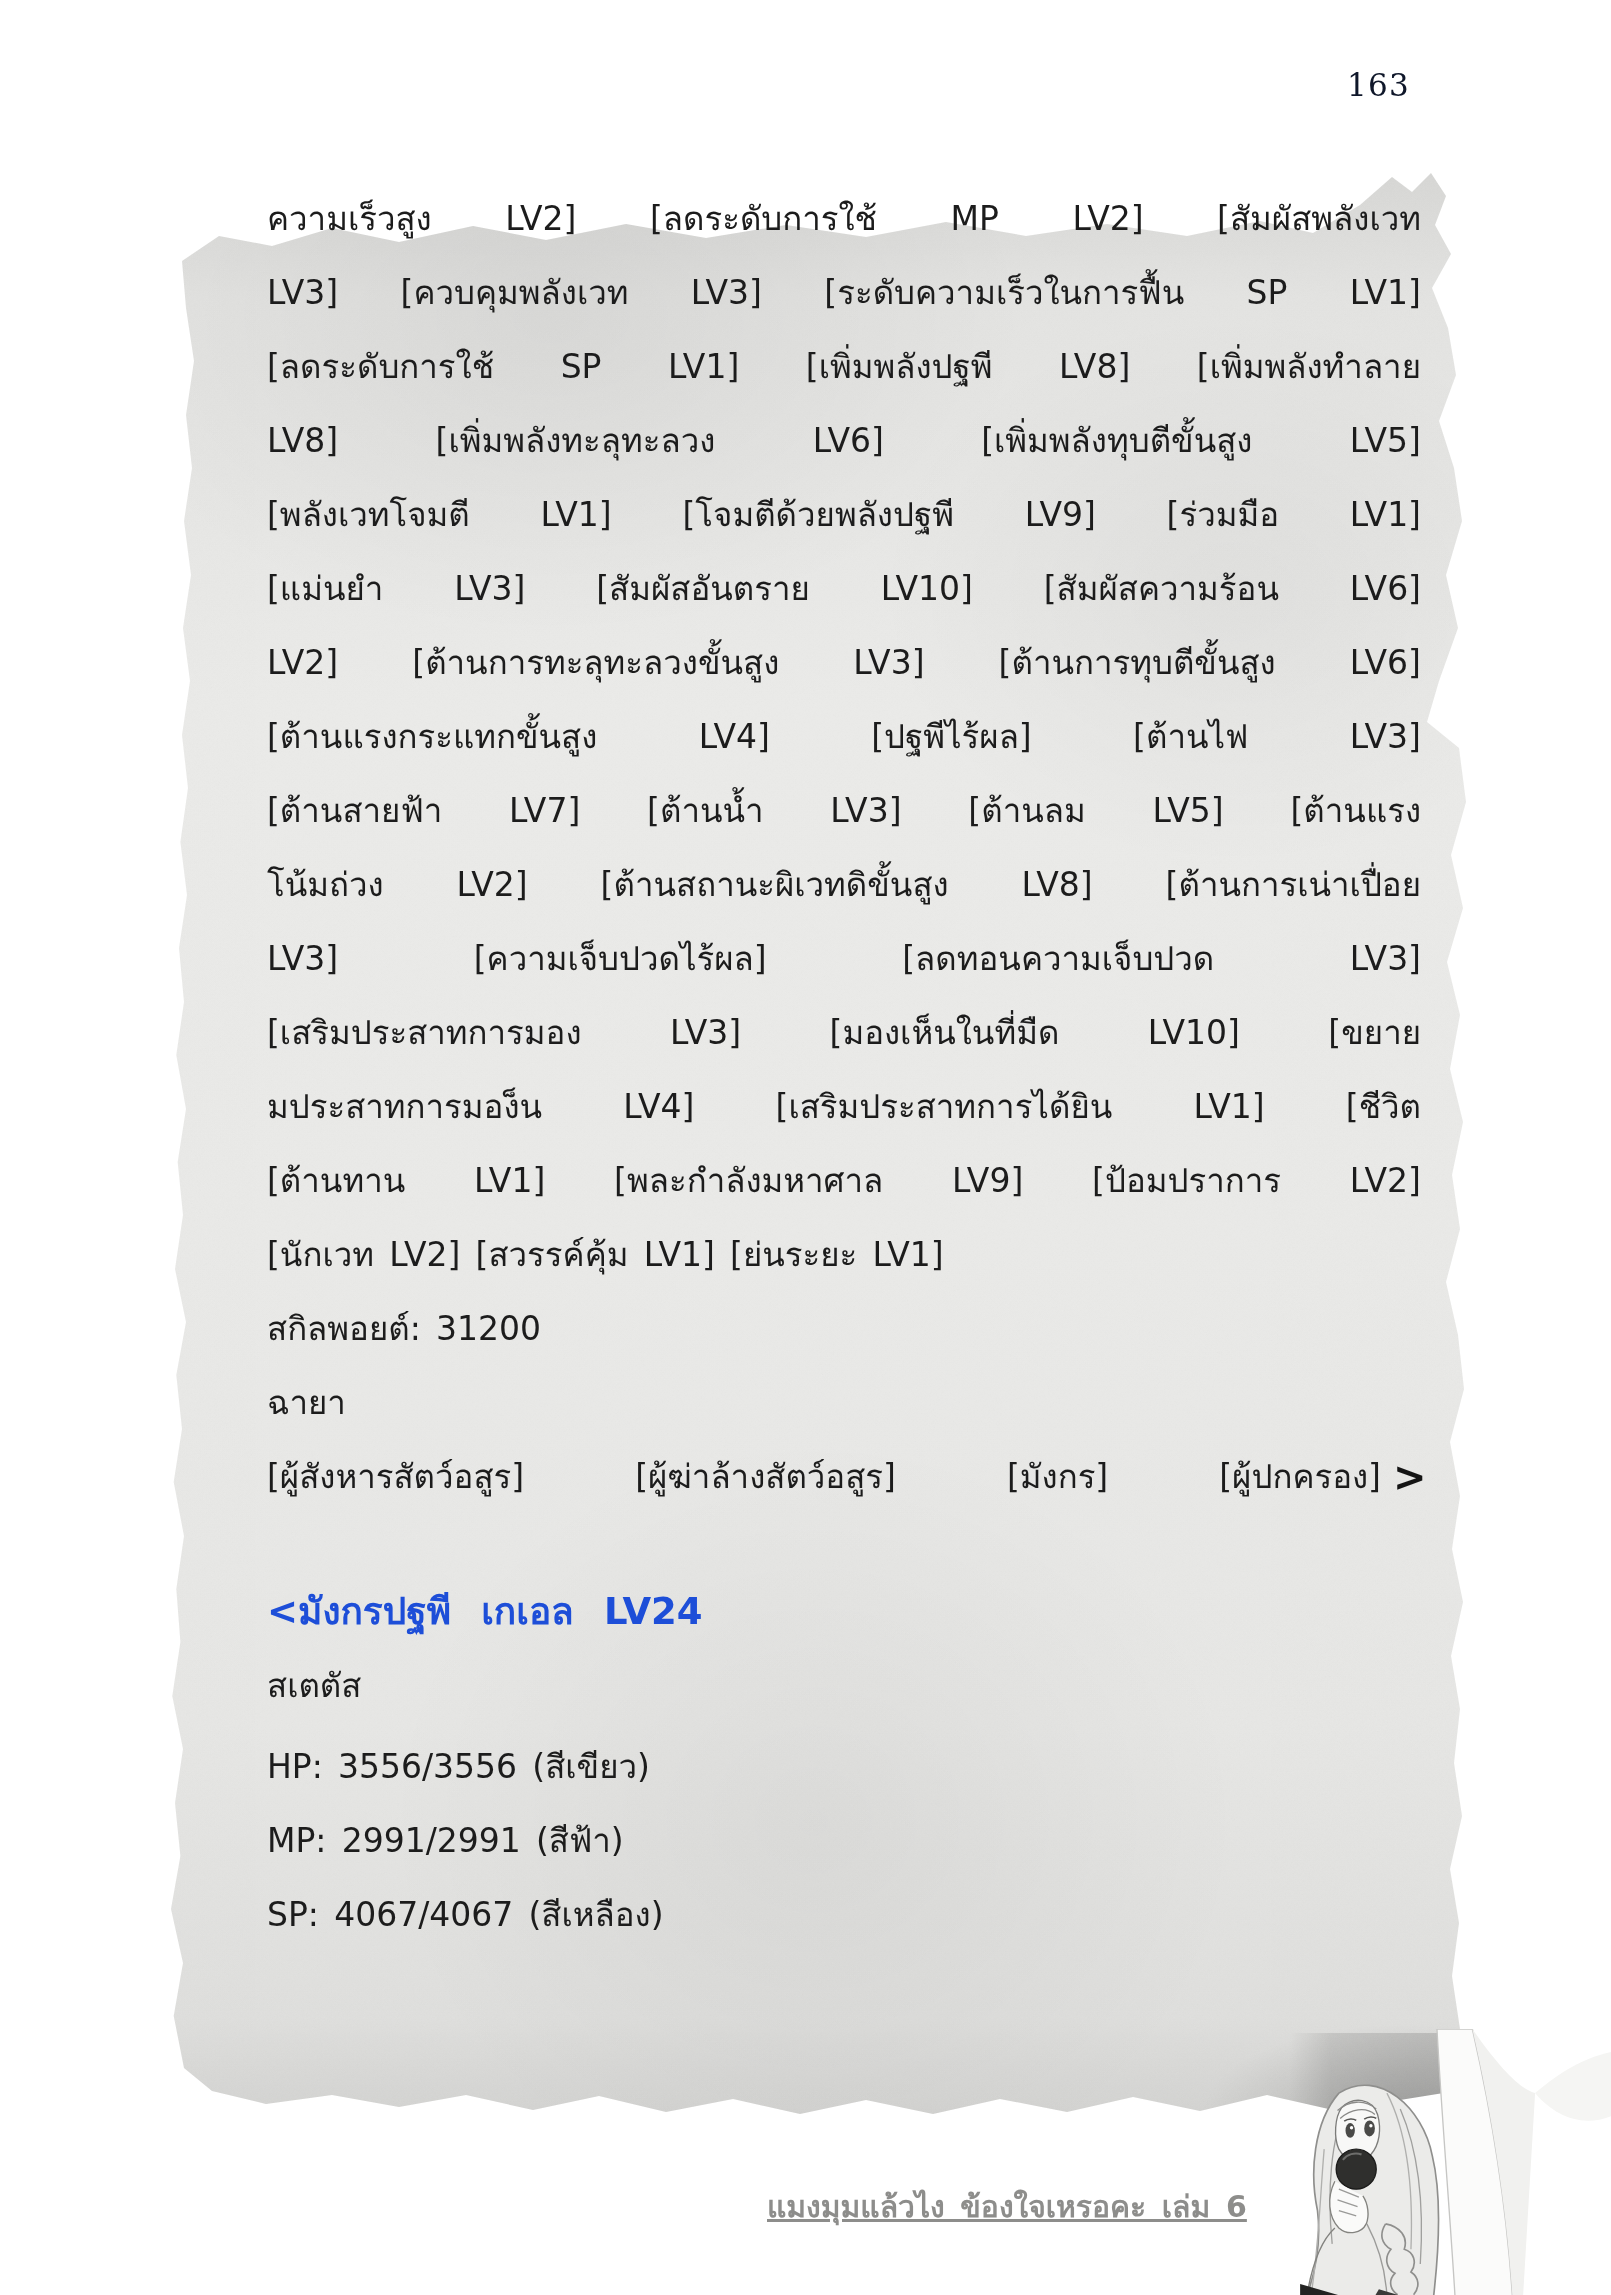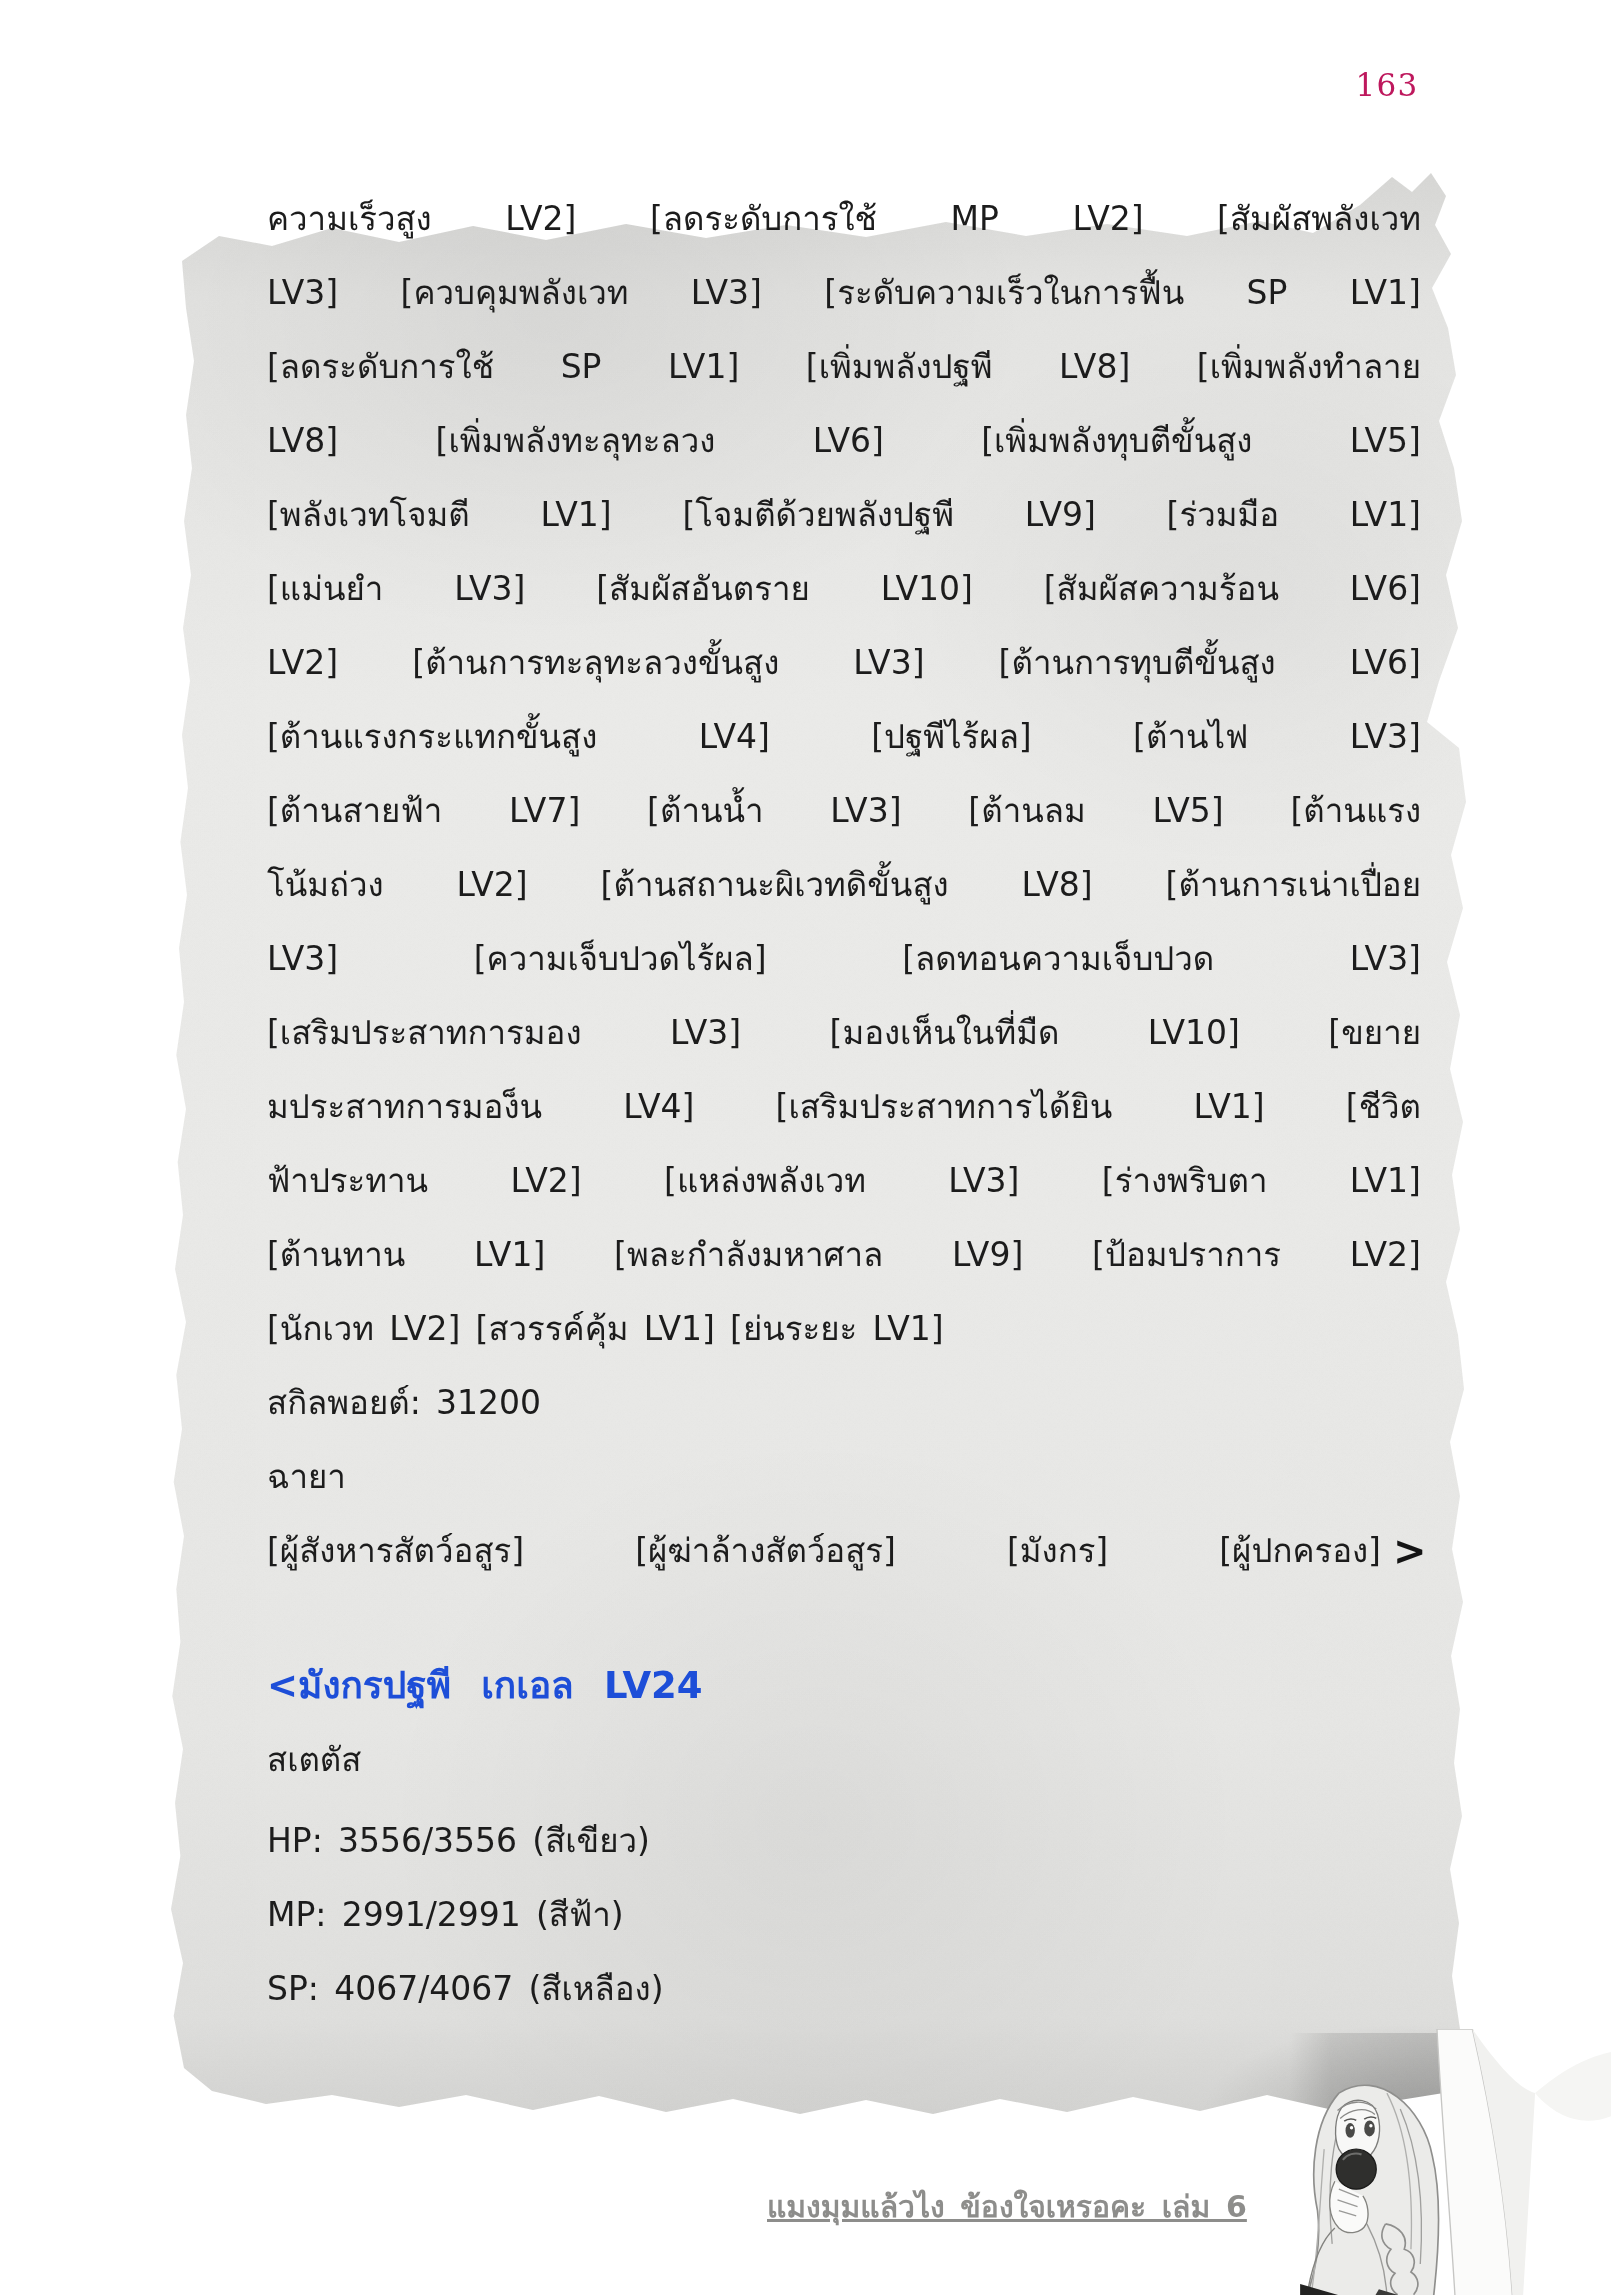--- a/index.html
+++ b/index.html
@@ -33,22 +33,22 @@
       radial-gradient(667px 601px at 50% 85%, rgba(0,0,0,0.045), transparent 65%),
       radial-gradient(280px 127px at 95% 100%, rgba(0,0,0,0.16), transparent 72%),
       linear-gradient(180deg,#d6d6d4 0%,#e4e4e2 7%,#ebebe9 28%,#eaeae8 55%,#e7e7e5 80%,#dfdfdd 95%,#d3d3d1 100%);
     filter:drop-shadow(0 0 4.7px rgba(0,0,0,0.28));
   }
   .paper-corner-shade{position:absolute;right:12px;bottom:0;width:167px;height:83px;
     background:linear-gradient(90deg, rgba(0,0,0,0) 0%, rgba(0,0,0,0.10) 25%, rgba(0,0,0,0.15) 100%);}
   .grain{position:absolute;left:159px;top:161px;width:1309px;height:1955px;opacity:.5;pointer-events:none;}
 
   
-  .pageno{position:absolute;left:1347px;top:67px;width:80px;text-align:center;
-    font-family:"DejaVu Serif", serif;font-size:31px;color:#be185d;letter-spacing:1.3px;}
+  .pageno{position:absolute;left:1347px;top:67px;width:80px;
+    font-family:"DejaVu Serif", serif;font-size:31px;color:#0f172a;letter-spacing:1.3px;}
 
   .text-col{position:absolute;left:267px;top:182px;width:1154px;z-index:3;}
   .tline{font-size:33px;line-height:74px;height:74px;white-space:normal;word-spacing:4.7px;color:#1c1c1c;}
   .just{text-align:justify;text-align-last:justify;}
   .titles-row{position:relative;}
   .titles-text{display:block;width:1114px;text-align:justify;text-align-last:justify;}
   .more{position:absolute;left:1126px;top:0;font-size:40px;font-weight:900;color:#141414;line-height:74px;}
   .heading{margin-top:61px;font-weight:bold;font-size:37px;line-height:74px;height:74px;word-spacing:17.3px;color:#1d4ed8;}
   .stats-gap{height:6.7px;}
 
@@ -86,21 +86,20 @@
     <div class="tline just">LV8] [เพิ่มพลังทะลุทะลวง LV6] [เพิ่มพลังทุบตีขั้นสูง LV5]</div>
     <div class="tline just">[พลังเวทโจมตี LV1] [โจมตีด้วยพลังปฐพี LV9] [ร่วมมือ LV1]</div>
     <div class="tline just">[แม่นยำ LV3] [สัมผัสอันตราย LV10] [สัมผัสความร้อน LV6]</div>
     <div class="tline just">LV2] [ต้านการทะลุทะลวงขั้นสูง LV3] [ต้านการทุบตีขั้นสูง LV6]</div>
     <div class="tline just">[ต้านแรงกระแทกขั้นสูง LV4] [ปฐพีไร้ผล] [ต้านไฟ LV3]</div>
     <div class="tline just">[ต้านสายฟ้า LV7] [ต้านน้ำ LV3] [ต้านลม LV5] [ต้านแรง</div>
     <div class="tline just">โน้มถ่วง LV2] [ต้านสถานะผิเวทดิขั้นสูง LV8] [ต้านการเน่าเปื่อย</div>
     <div class="tline just">LV3] [ความเจ็บปวดไร้ผล] [ลดทอนความเจ็บปวด LV3]</div>
     <div class="tline just">[เสริมประสาทการมอง LV3] [มองเห็นในที่มืด LV10] [ขยาย</div>
     <div class="tline just">มประสาทการมอง็น LV4] [เสริมประสาทการได้ยิน LV1] [ชีวิต</div>
-    <div class="tline just">ฟ้าประทาน LV2] [แหล่งพลังเวท LV3] [ร่างพริบตา LV1]</div>
     <div class="tline just">[ต้านทาน LV1] [พละกำลังมหาศาล LV9] [ป้อมปราการ LV2]</div>
     <div class="tline">[นักเวท LV2] [สวรรค์คุ้ม LV1] [ย่นระยะ LV1]</div>
 
     <div class="tline">สกิลพอยต์: 31200</div>
     <div class="tline">ฉายา</div>
 
     <div class="tline titles-row">
       <span class="titles-text">[ผู้สังหารสัตว์อสูร] [ผู้ฆ่าล้างสัตว์อสูร] [มังกร] [ผู้ปกครอง]</span>
       <span class="more">&gt;</span>
     </div>

